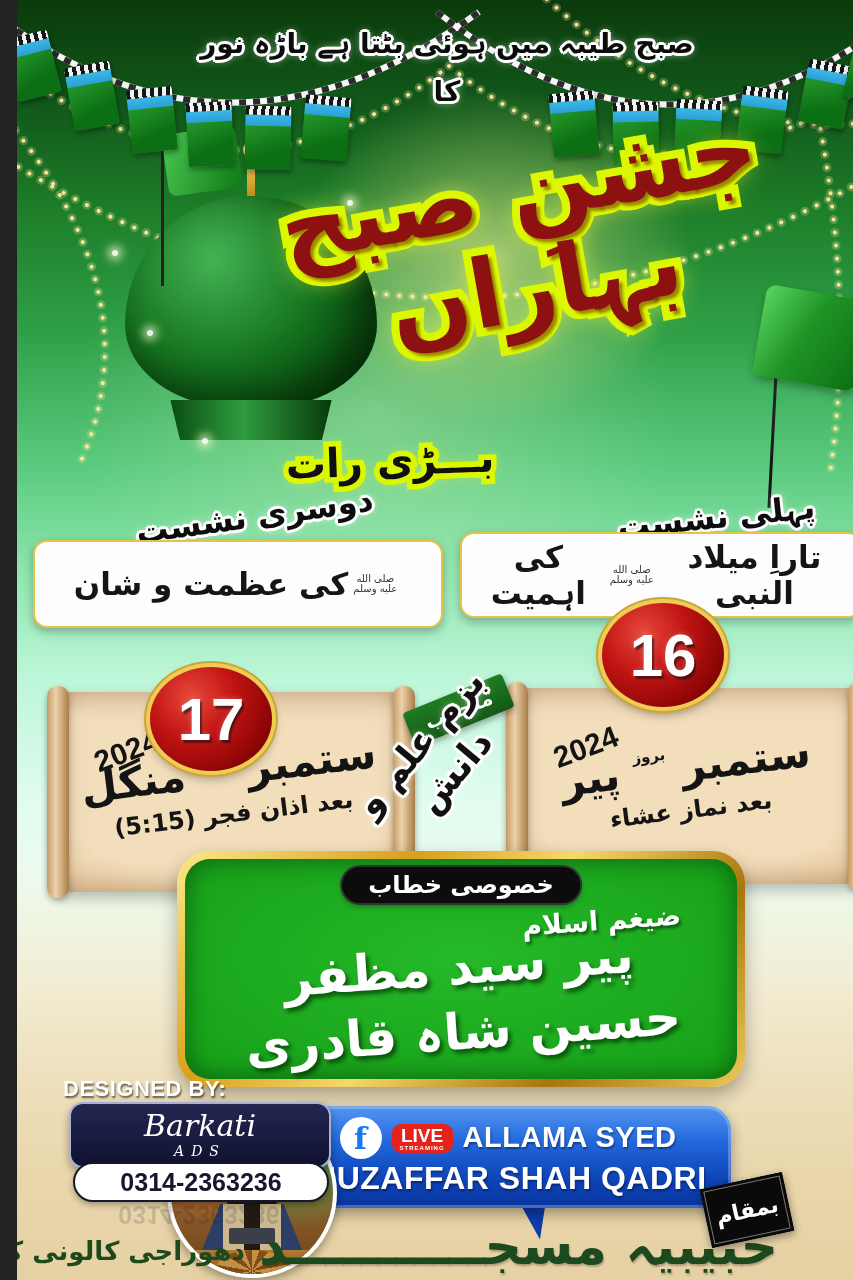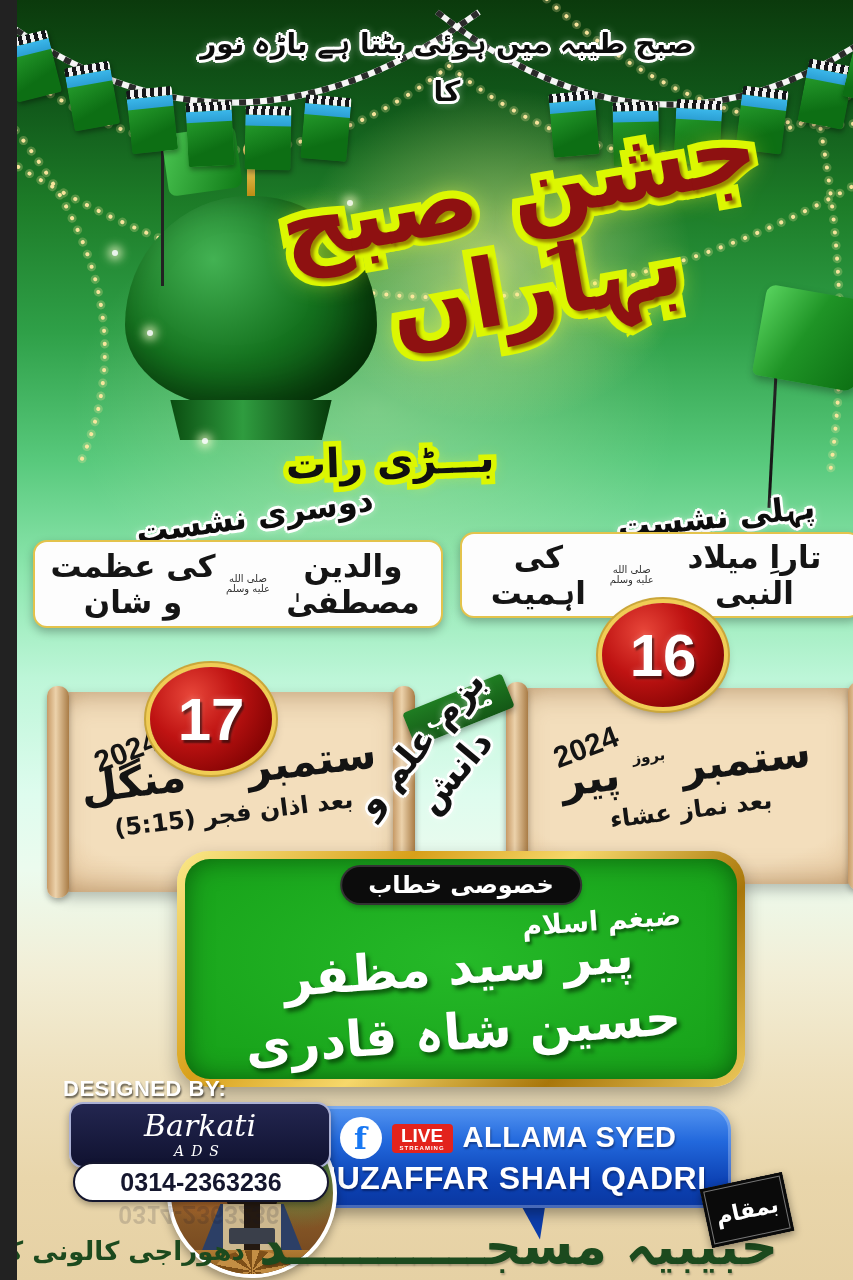--- a/index.html
+++ b/index.html
@@ -129,21 +129,21 @@
   
   .live-bar{left:268px;top:1106px;width:446px;height:102px;border-radius:24px;z-index:4;
     background:linear-gradient(180deg,#5596f2 0%,#2268dc 35%,#0c41b3 75%,#0a37a0 100%);
     box-shadow:inset 0 0 0 3px rgba(255,255,255,.25),0 6px 14px rgba(0,0,0,.35);
     display:flex;flex-direction:column;align-items:center;justify-content:center;gap:2px;}
   .live-row{display:flex;align-items:center;gap:10px;}
   .fb-circle{width:42px;height:42px;border-radius:50%;background:#fff;color:#1877f2;
     display:flex;align-items:center;justify-content:center;font-size:30px;font-weight:bold;
     font-family:"DejaVu Serif",serif;}
   .live-badge{background:#e3231c;color:#fff;padding:2px 8px;display:flex;flex-direction:column;
-    align-items:center;border-radius:4px;line-height:1;}
+    align-items:center;border-radius:9px;line-height:1;}
   .live-word{font-size:19px;font-weight:bold;font-family:"Liberation Sans",sans-serif;}
   .streaming-word{font-size:6px;letter-spacing:1px;font-weight:bold;font-family:"Liberation Sans",sans-serif;}
   .live-line{color:#fff;font-family:"Liberation Sans",sans-serif;font-weight:bold;
     text-shadow:1px 2px 2px rgba(0,0,30,.4);letter-spacing:.5px;line-height:1.1;}
   .live-line1{font-size:29px;} .live-line2{font-size:32px;}
   .live-tail{left:505px;top:1202px;width:0;height:0;border-left:16px solid transparent;
     border-right:10px solid transparent;border-top:38px solid #0c3dab;transform:rotate(-6deg);z-index:3;}
   
   .photo{left:150px;top:1108px;width:162px;height:162px;border-radius:50%;border:4px solid #fff;
     overflow:hidden;z-index:5;box-shadow:0 4px 10px rgba(0,0,0,.35);
@@ -244,21 +244,20 @@
 
   <div class="abs session-label rtl outline-white" style="left:600px;top:498px;transform:rotate(-6deg)">پہلی نشست</div>
   <div class="abs session-box rtl" style="left:443px;top:532px;width:402px;height:86px;font-size:31px">
     <span>تاراِ میلاد النبی</span>
     <span class="salut">صلى الله عليه وسلم</span>
     <span>کی اہمیت</span>
   </div>
 
   <div class="abs session-label rtl outline-white" style="left:118px;top:497px;transform:rotate(-8deg)">دوسری نشست</div>
   <div class="abs session-box rtl" style="left:16px;top:540px;width:410px;height:88px;font-size:31px">
-    <span>والدین مصطفیٰ</span>
     <span class="salut">صلى الله عليه وسلم</span>
     <span>کی عظمت و شان</span>
   </div>
 
   <div class="abs scroll" style="left:38px;top:692px;width:352px;height:200px">
     <div class="scroll-inner rtl">
       <div class="scroll-year">2024</div>
       <div class="scroll-main">
         <span>ستمبر</span>
         <span class="scroll-prefix">بروز</span>

